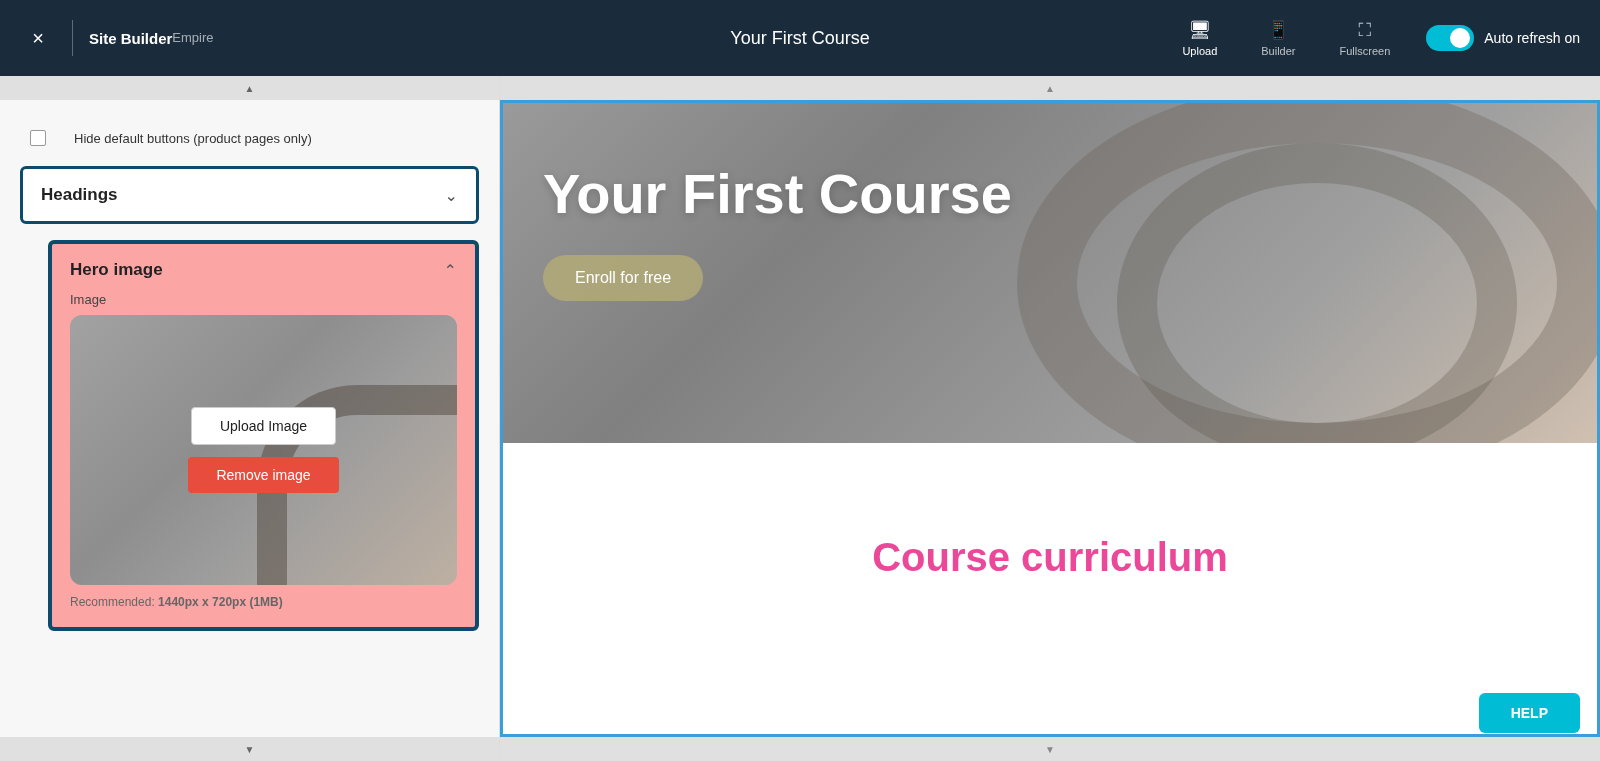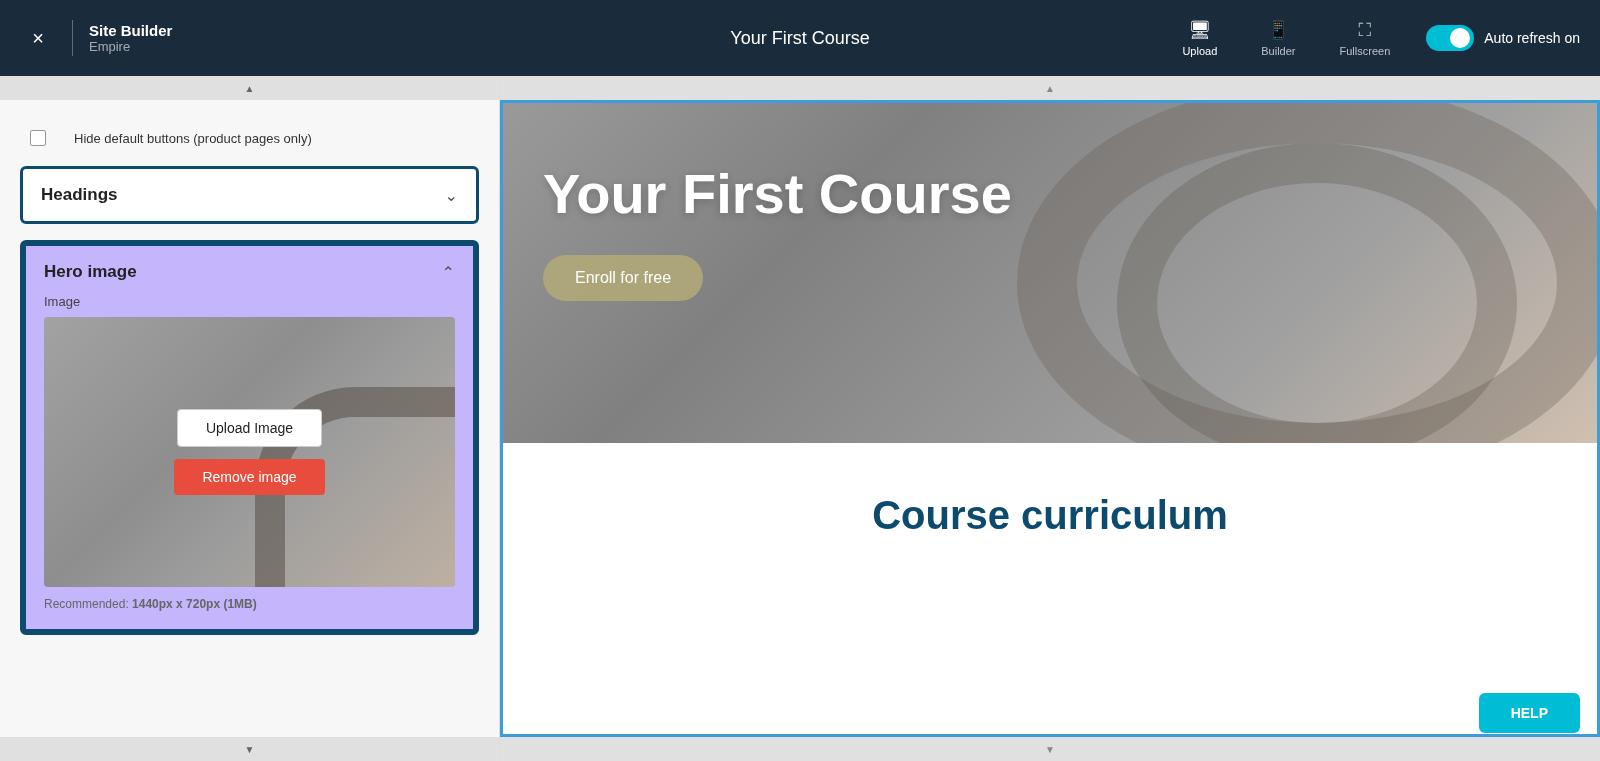--- a/index.html
+++ b/index.html
@@ -33,21 +33,21 @@
       color: #fff;
       font-size: 20px;
     }
     .divider-v {
       width: 1px;
       height: 36px;
       background: rgba(255,255,255,0.3);
     }
     .site-builder-info {
       display: flex;
-      flex-direction: column;
+      flex-direction: row;
     }
     .site-builder-title {
       color: #fff;
       font-size: 15px;
       font-weight: 600;
     }
     .site-builder-sub {
       color: rgba(255,255,255,0.6);
       font-size: 13px;
     }
@@ -170,24 +170,25 @@
       font-weight: 600;
       color: #222;
     }
     .chevron {
       font-size: 16px;
       color: #555;
     }
 
     
     .hero-section {
-      background: #c4b5fd;
-      border: 6px solid #0c4a6e;
+      background: #fca5a5;
+      border: 4px solid #0c4a6e;
       border-radius: 6px;
       margin-bottom: 16px;
+      margin-left: 28px;
     }
     .hero-header {
       display: flex;
       align-items: center;
       justify-content: space-between;
       padding: 16px 18px 12px 18px;
       cursor: pointer;
     }
     .hero-title {
       font-size: 17px;
@@ -199,21 +200,21 @@
     }
     .image-label {
       font-size: 13px;
       color: #444;
       margin-bottom: 8px;
     }
     .image-preview {
       width: 100%;
       height: 270px;
       background: #b0b0b0;
-      border-radius: 4px;
+      border-radius: 12px;
       position: relative;
       display: flex;
       flex-direction: column;
       align-items: center;
       justify-content: center;
       gap: 12px;
       overflow: hidden;
     }
     .image-bg {
       position: absolute;
@@ -395,21 +396,22 @@
 
     
     .course-section {
       padding: 50px 40px;
       background: #fff;
       text-align: center;
     }
     .course-section-title {
       font-size: 40px;
       font-weight: 600;
-      color: #0c4a6e;
+      color: #ec4899;
+      margin-top: 42px;
     }
 
     
     .help-btn {
       position: absolute;
       bottom: 28px;
       right: 20px;
       background: #00bcd4;
       color: #fff;
       font-size: 14px;

